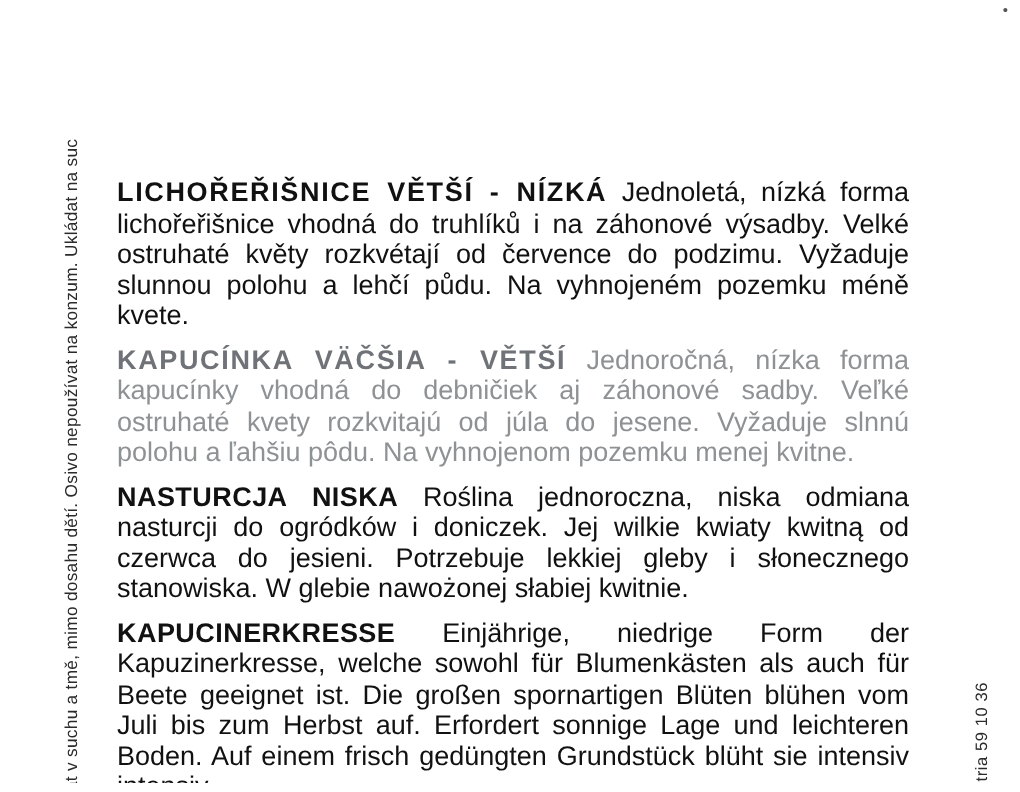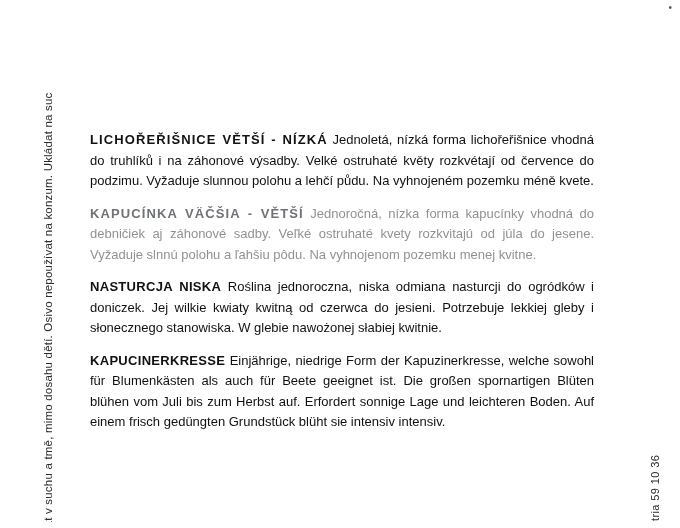--- a/index.html
+++ b/index.html
@@ -63,22 +63,22 @@
   .content {
     position: absolute;
     left: 78px;
     top: 118px;
     width: 528px;
   }
   .entry {
     margin-bottom: 9px;
   }
   .entry p {
-    margin: 12px;
-    font-size: 13px;
+    margin: 0;
+    font-size: 18px;
     line-height: 20.5px;
     color: #111111;
     text-align: justify;
     text-justify: inter-word;
   }
   .entry .hdr {
     font-weight: bold;
     letter-spacing: 0.3px;
   }
   .entry.spaced .hdr {

